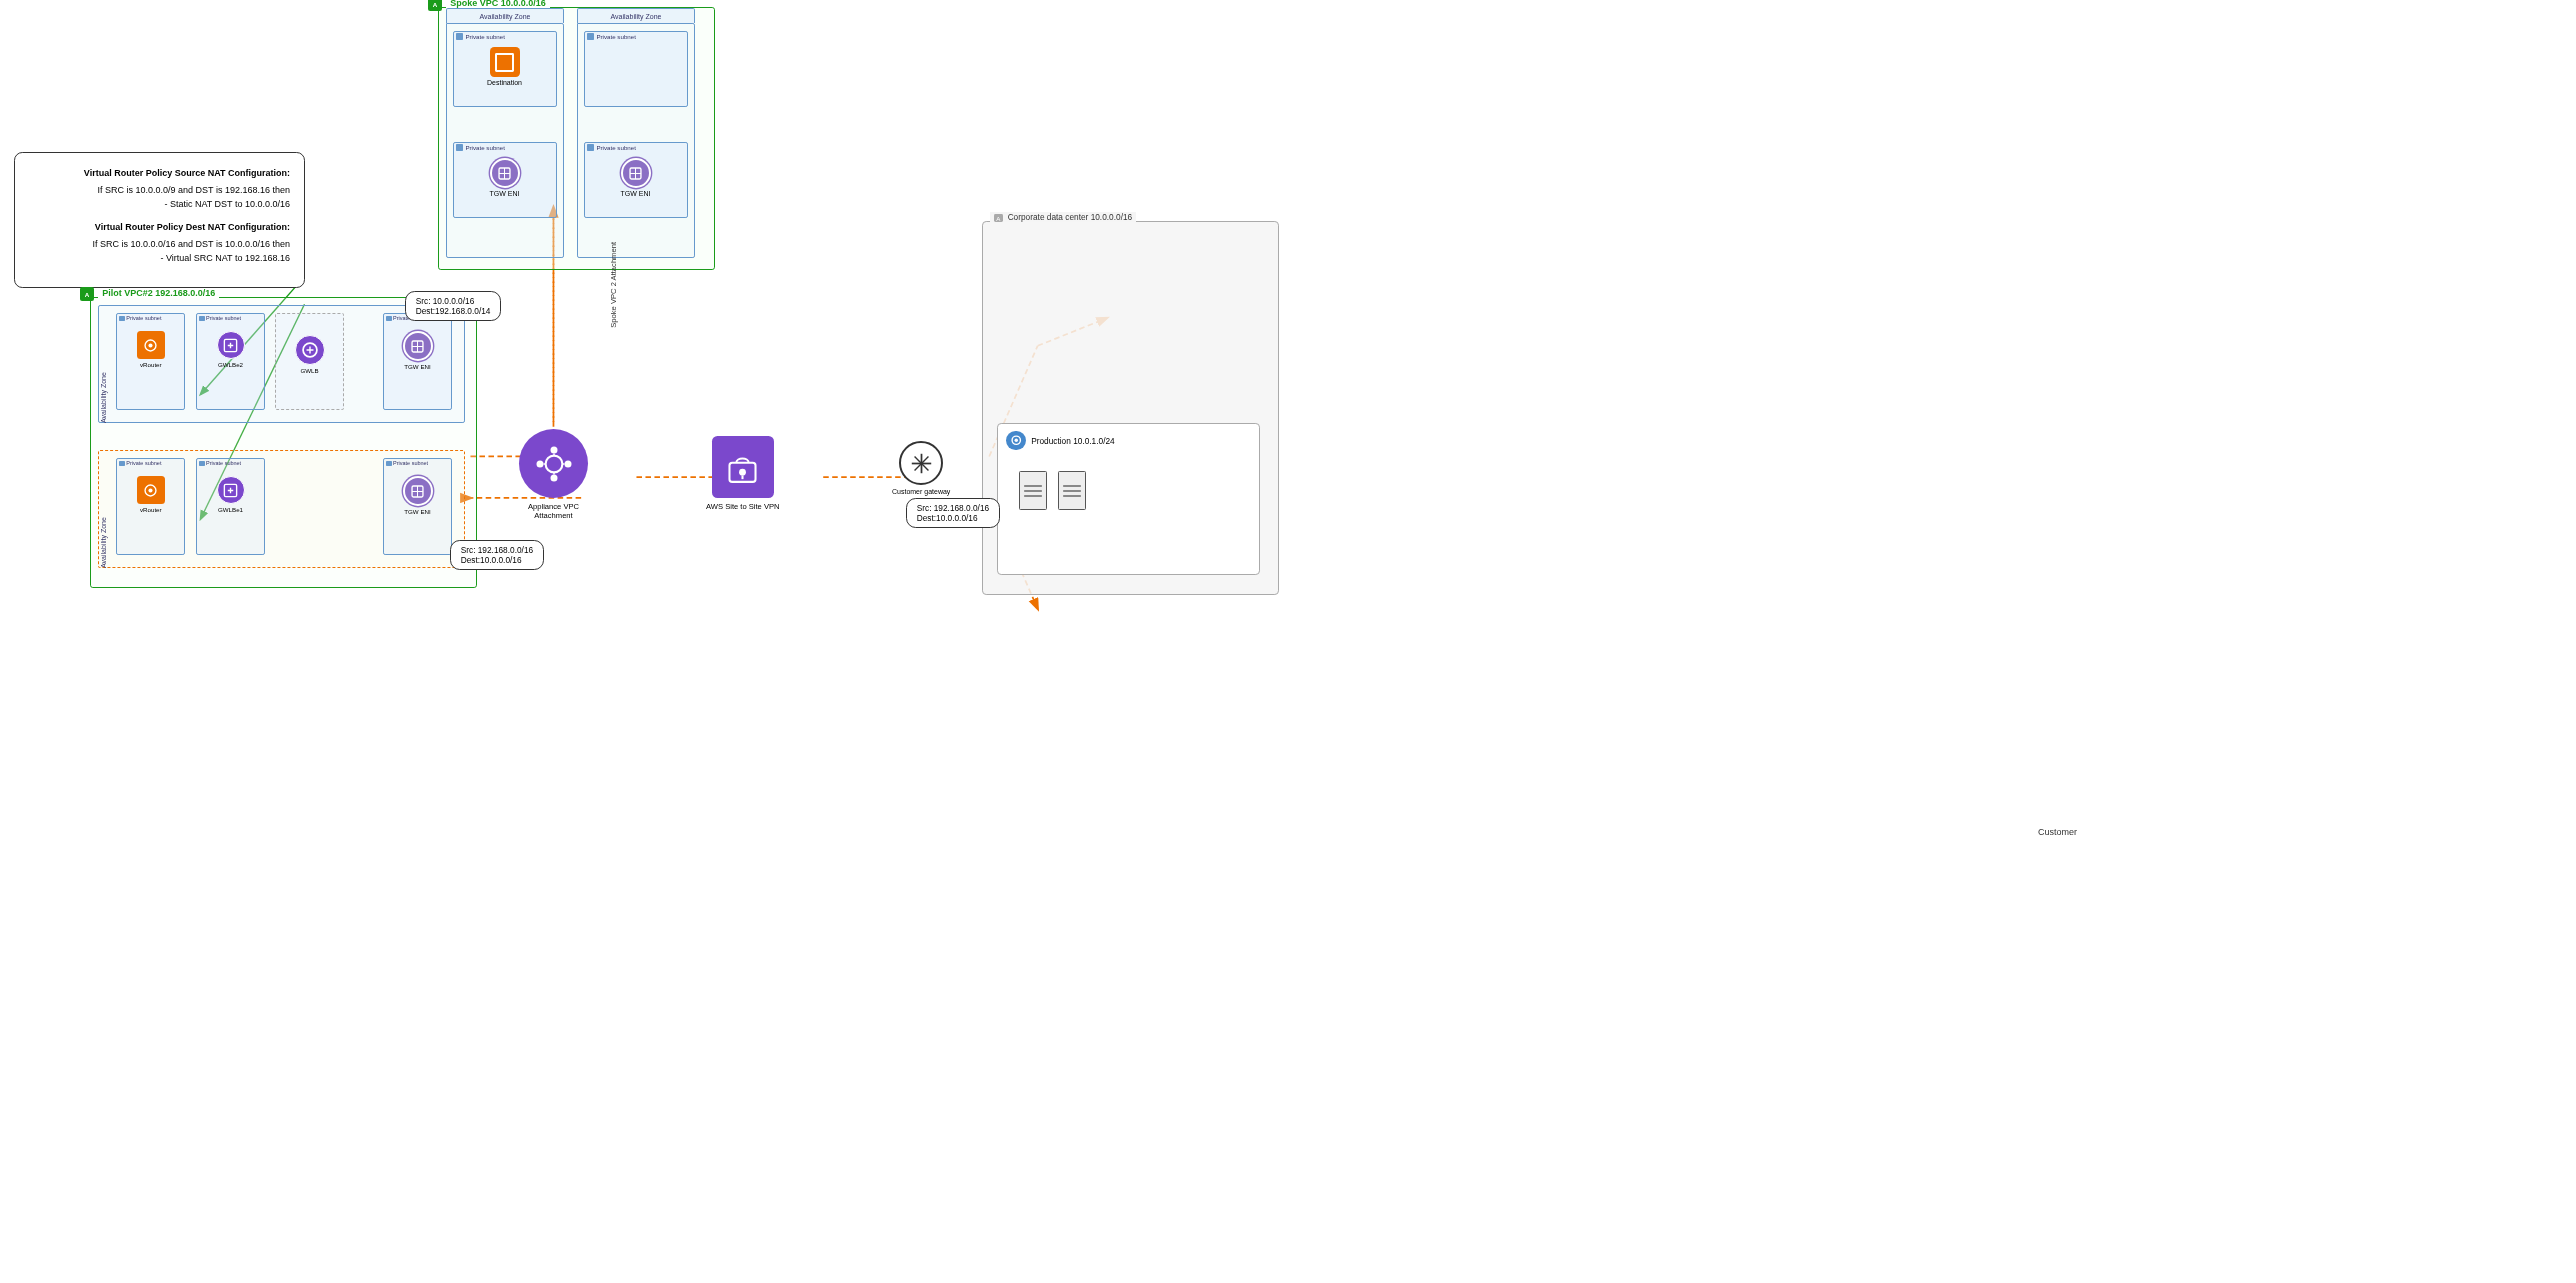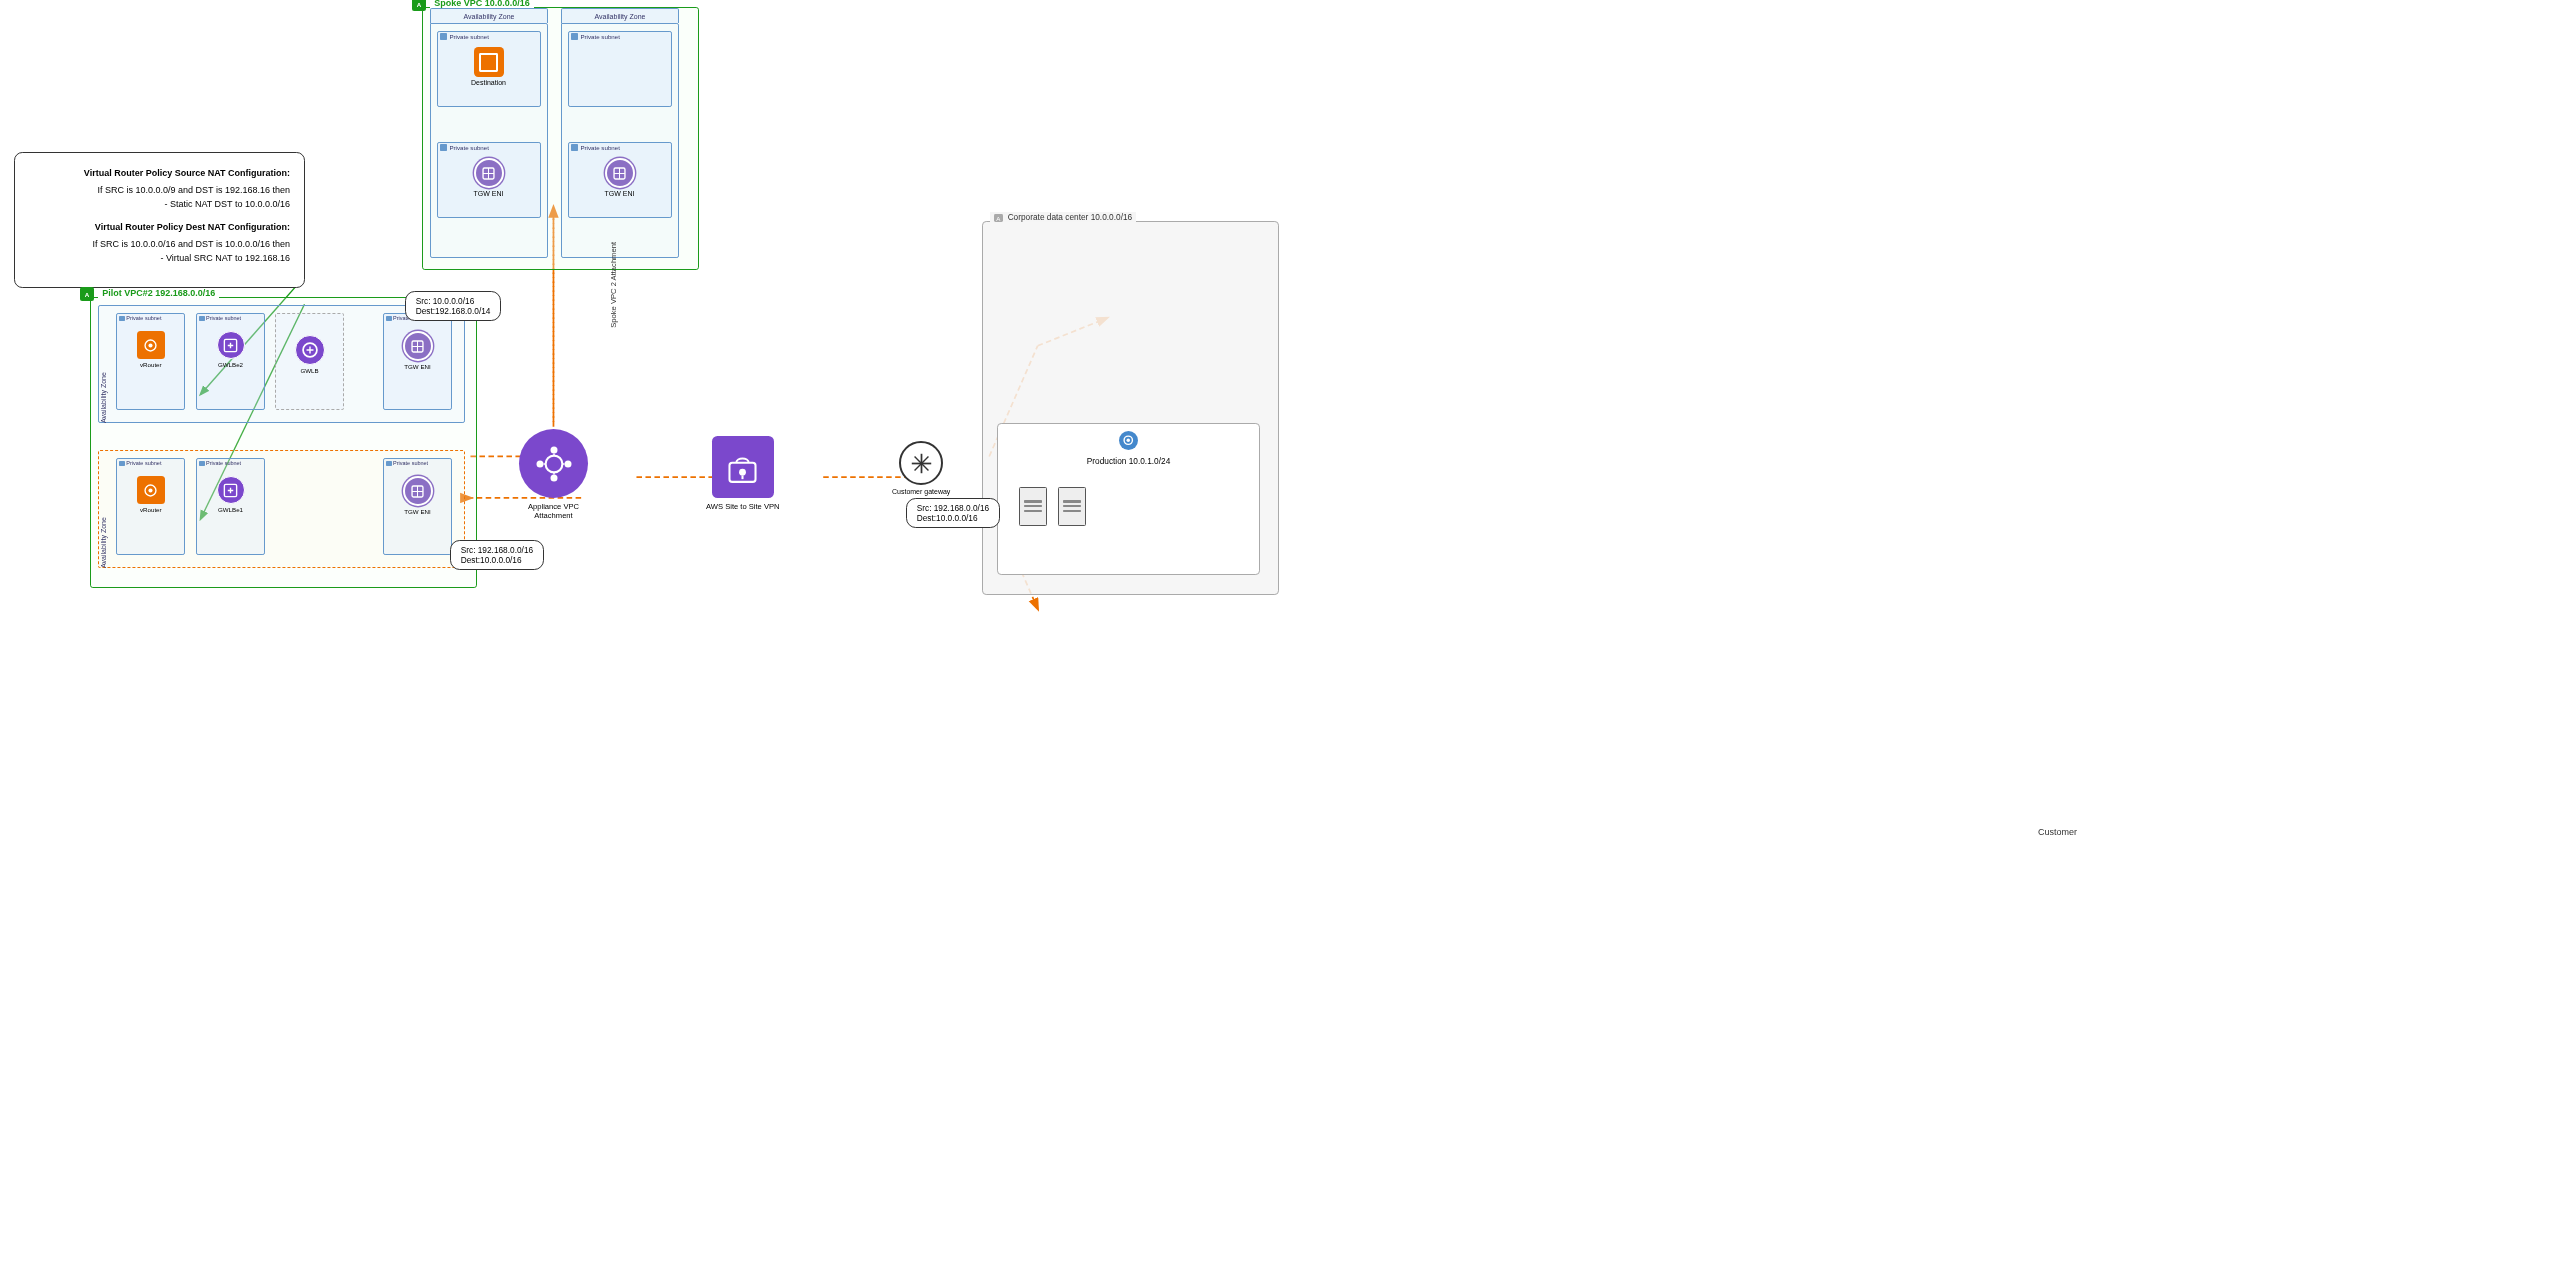--- a/index.html
+++ b/index.html
@@ -37,21 +37,21 @@
       font-size: 9px;
       margin-bottom: 2.8px;
     }
     .policy-box .policy-section {
       margin-bottom: 8.3px;
     }
 
     
     .spoke-vpc {
       position: absolute;
-      top: 7px; left: 422px;
+      top: 7px; left: 438px;
       width: 277px;
       height: 263px;
       border: 1.7px solid #1a9b1a;
       border-radius: 2.8px;
       background: rgba(240,255,240,0.3);
     }
     .spoke-vpc-title {
       position: absolute;
       top: -9.7px; left: 7px;
       background: #fff;
@@ -444,21 +444,21 @@
   </div>
 
   <div style="position:absolute; top:221px; left:982px; width:297px; height:374px; border:1px solid #aaa; border-radius:4.2px; background:rgba(245,245,245,0.85);">
     <div style="position:absolute; top:-9.7px; left:7px; background:#f5f5f5; padding:0 4.2px; font-size:8.3px; color:#333;">
       <span style="font-size:6.2px; background:#aaa; color:white; padding:0.7px 2.1px; border-radius:1.4px; margin-right:2.8px;">A</span>
       <span>Corporate data center 10.0.0.0/16</span>
     </div>
 
 
     <div style="position:absolute; top:201px; left:14px; width:263px; height:152px; border:1px solid #aaa; border-radius:4.2px; background:white;">
-      <div style="font-size:8.3px; padding:7px 8.3px; display:flex; align-items:center; gap:5.5px;flex-direction:column;">
+      <div style="font-size:8.3px; padding:7px 8.3px; display:flex; align-items:center; gap:5.5px;">
         <div style="width:19.4px; height:19.4px; background:#4488cc; border-radius:50%; display:flex; align-items:center; justify-content:center;">
           <svg width="12.5" height="12.5" viewBox="0 0 18 18">
               <circle cx="9" cy="9" r="6" fill="none" stroke="white" stroke-width="2"></circle>
               <circle cx="9" cy="9" r="2.5" fill="white"></circle>
             </svg>
         </div>
         <span>Production 10.0.1.0/24</span>
       </div>
 
       <div style="display:flex; gap:11px; margin-top:14px; margin-left:21px;">

